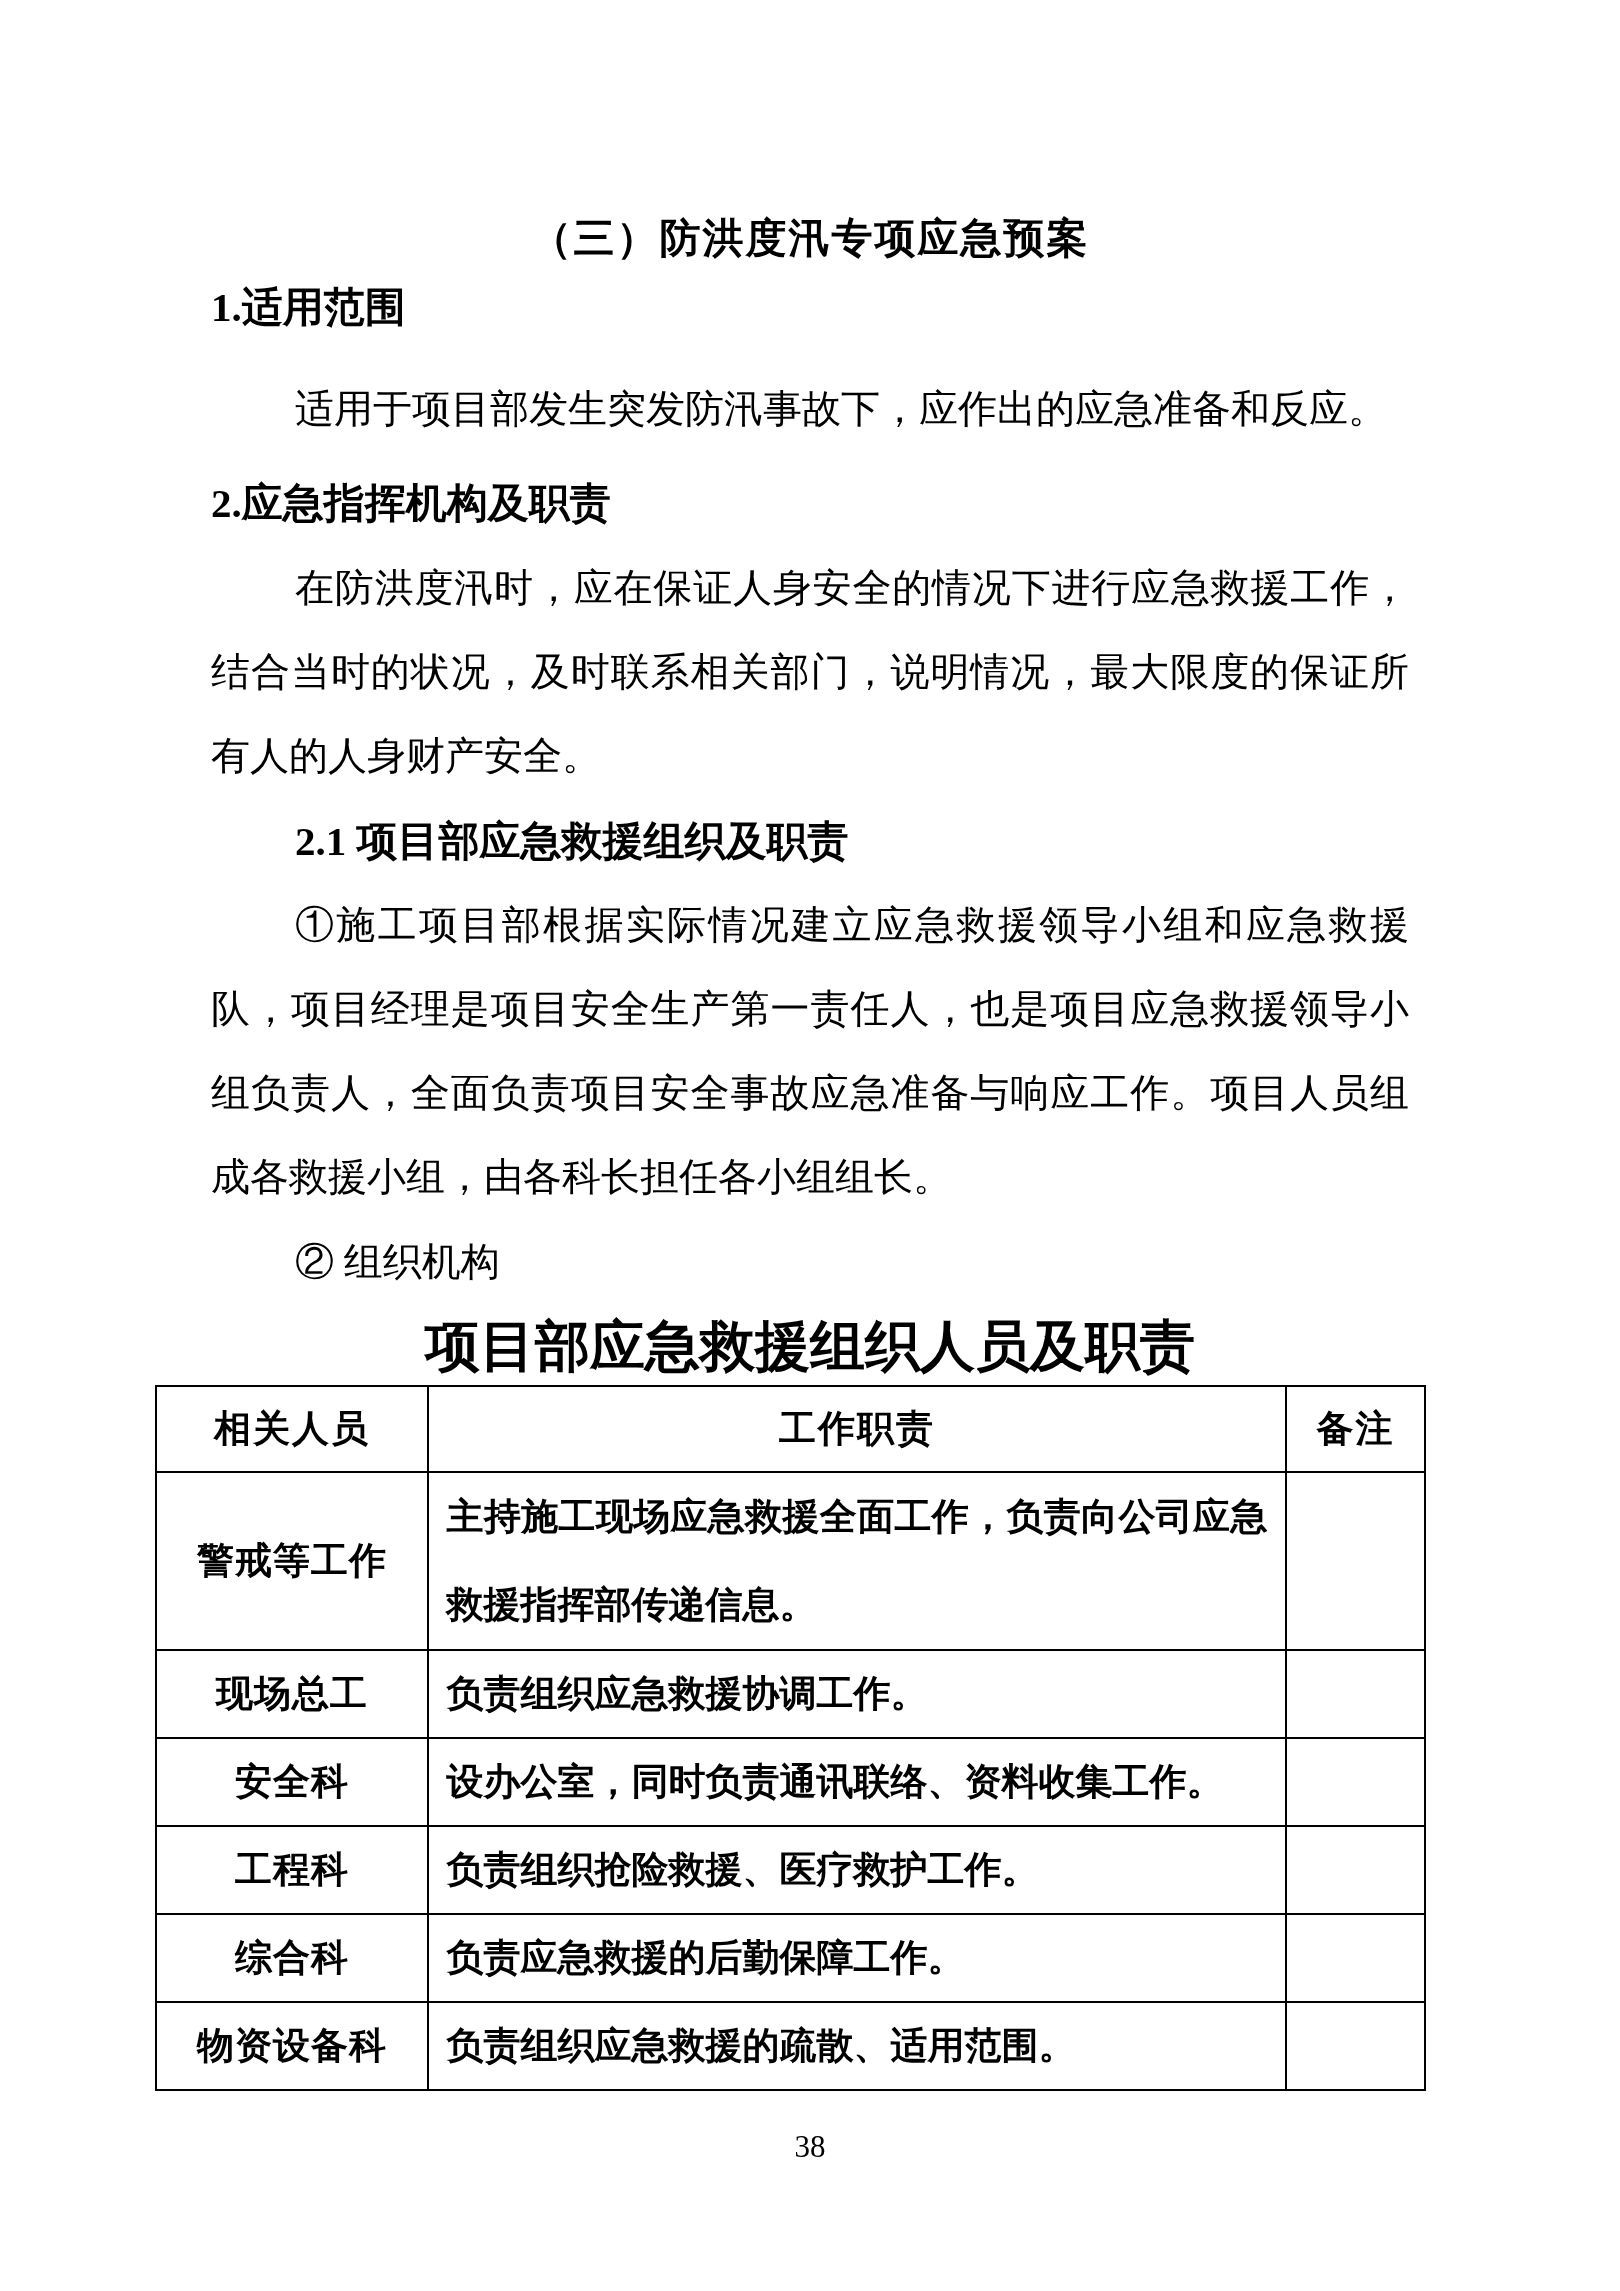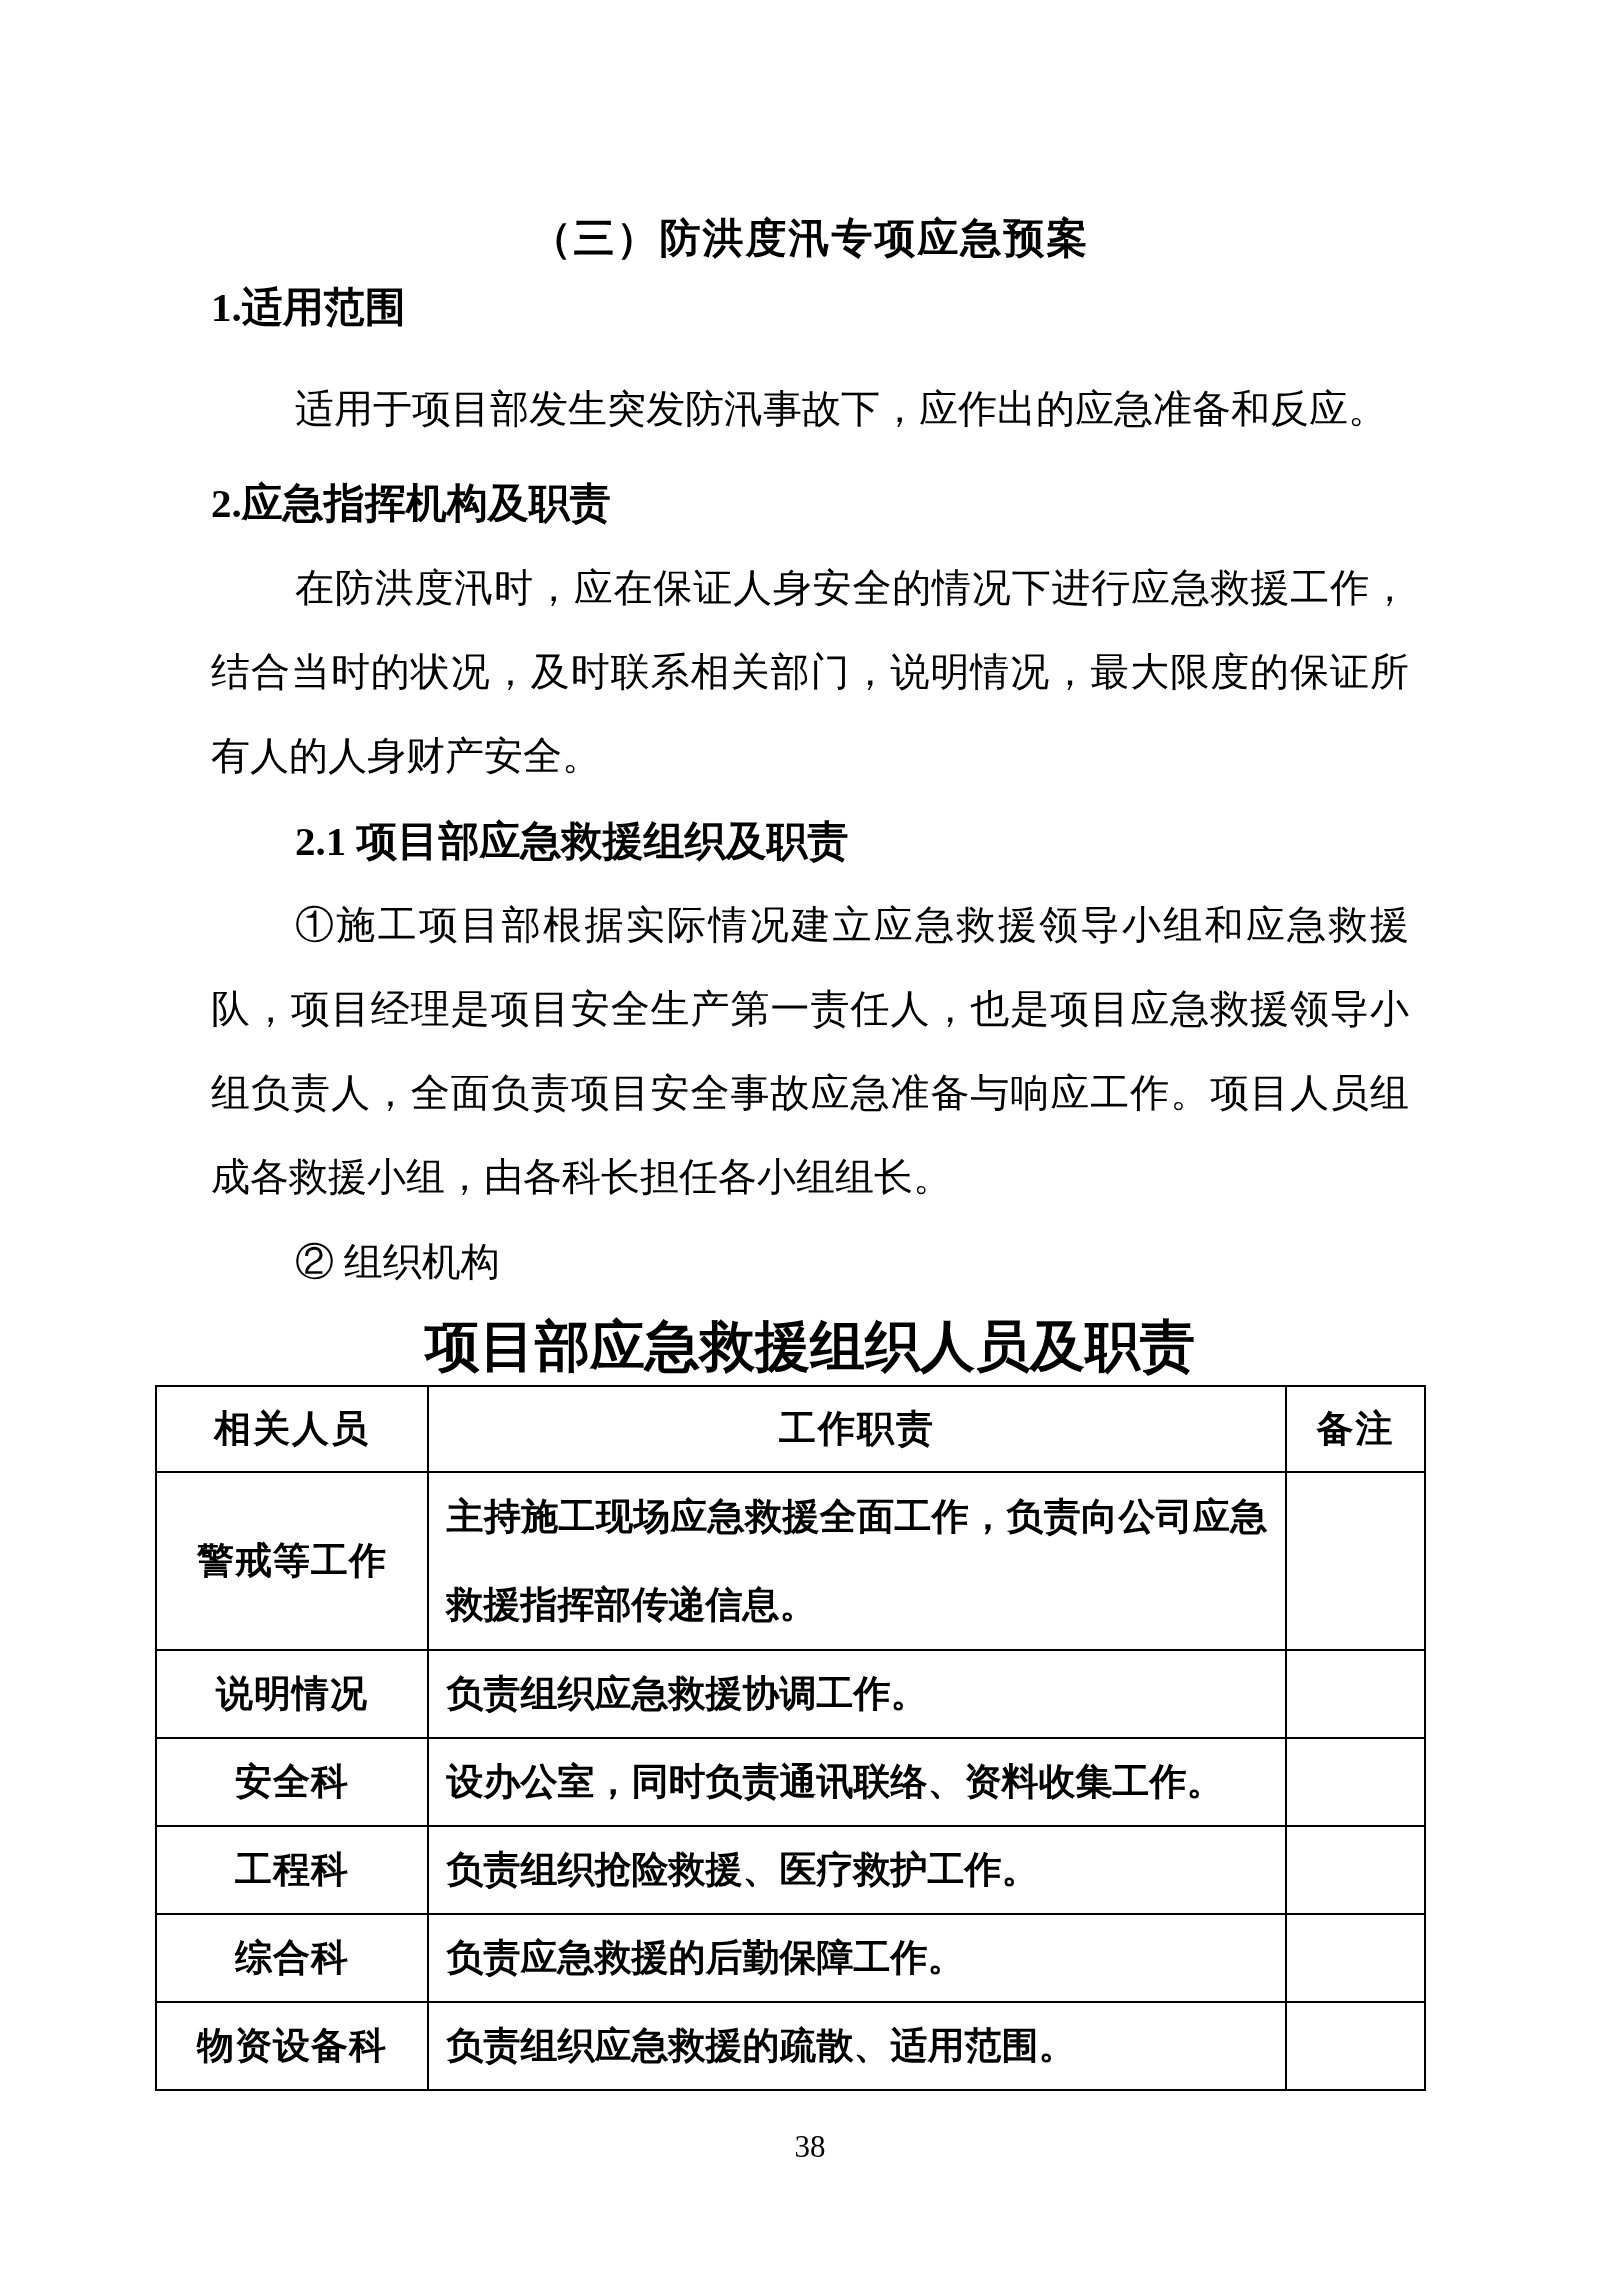--- a/index.html
+++ b/index.html
@@ -118,21 +118,21 @@
       <th>相关人员</th>
       <th>工作职责</th>
       <th>备注</th>
     </tr>
     <tr class="row-tall">
       <td class="person-cell">警戒等工作</td>
       <td class="duty-cell">主持施工现场应急救援全面工作，负责向公司应急救援指挥部传递信息。</td>
       <td class="remark-cell"></td>
     </tr>
     <tr class="row-std">
-      <td class="person-cell">说明情况</td>
+      <td class="person-cell">现场总工</td>
       <td class="duty-cell">负责组织应急救援协调工作。</td>
       <td class="remark-cell"></td>
     </tr>
     <tr class="row-std">
       <td class="person-cell">安全科</td>
       <td class="duty-cell">设办公室，同时负责通讯联络、资料收集工作。</td>
       <td class="remark-cell"></td>
     </tr>
     <tr class="row-std">
       <td class="person-cell">工程科</td>

